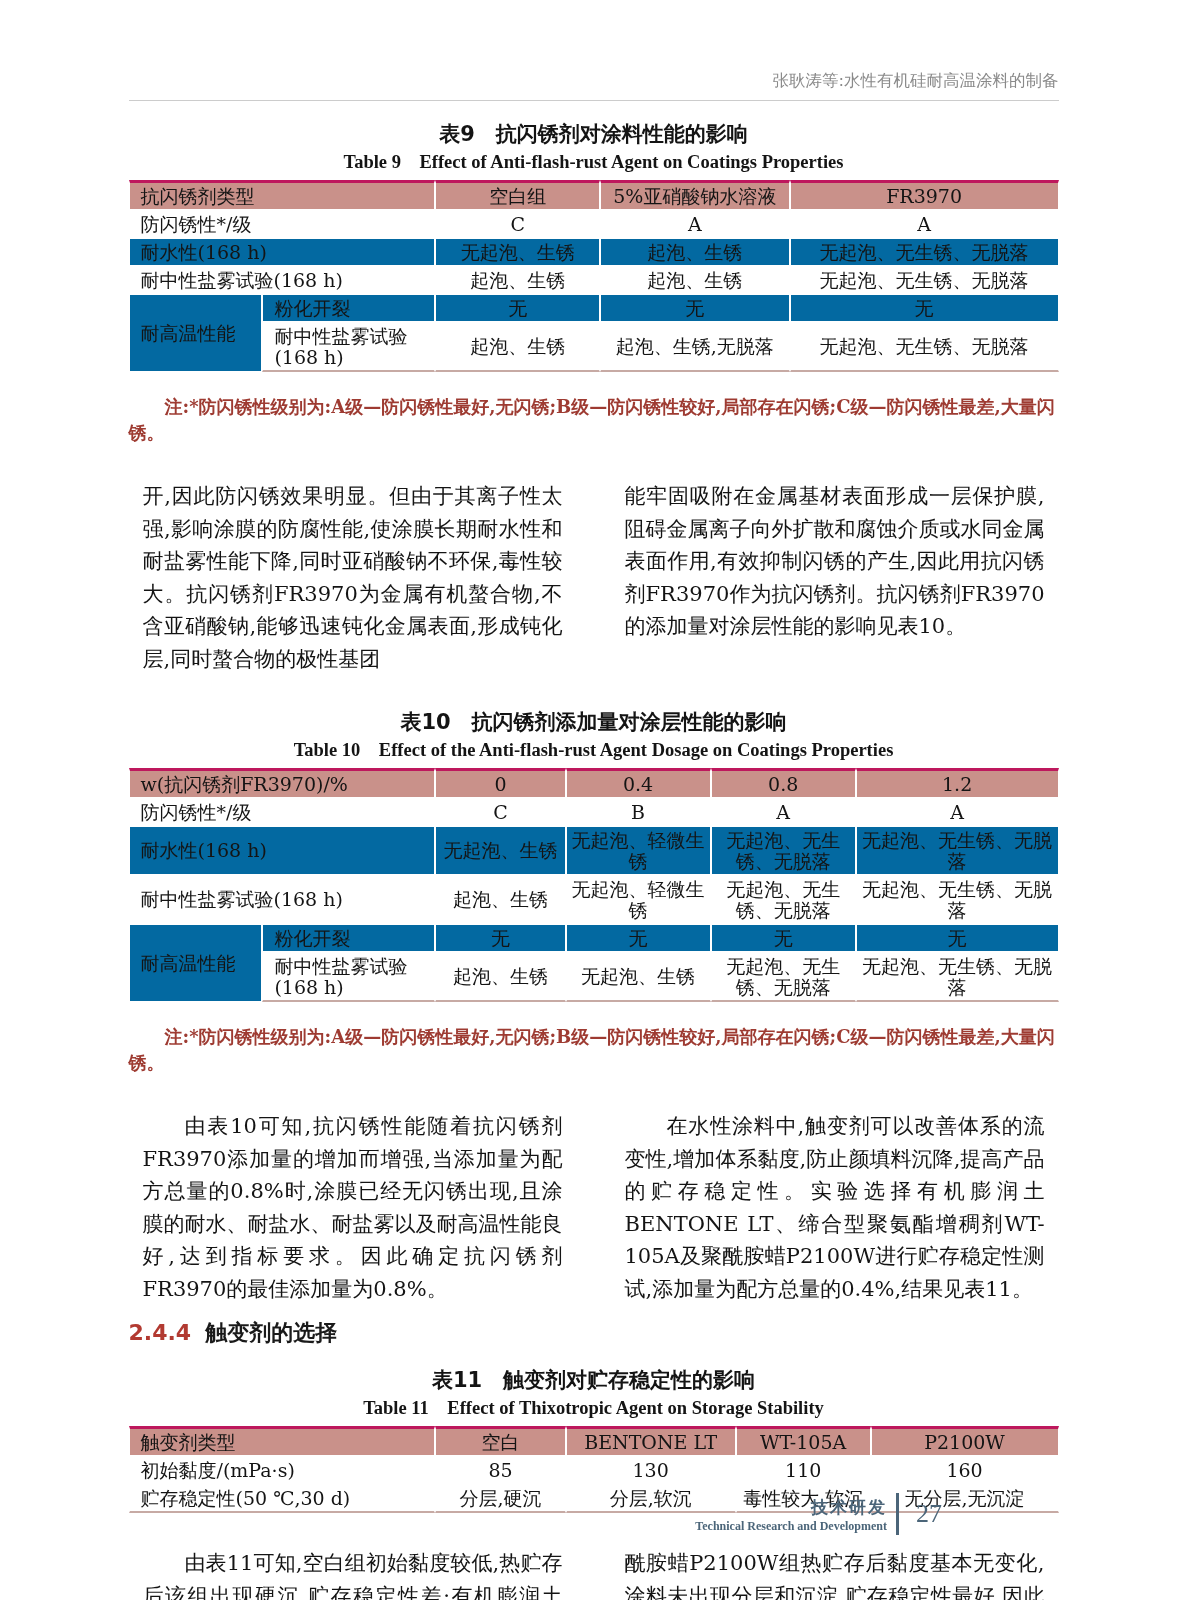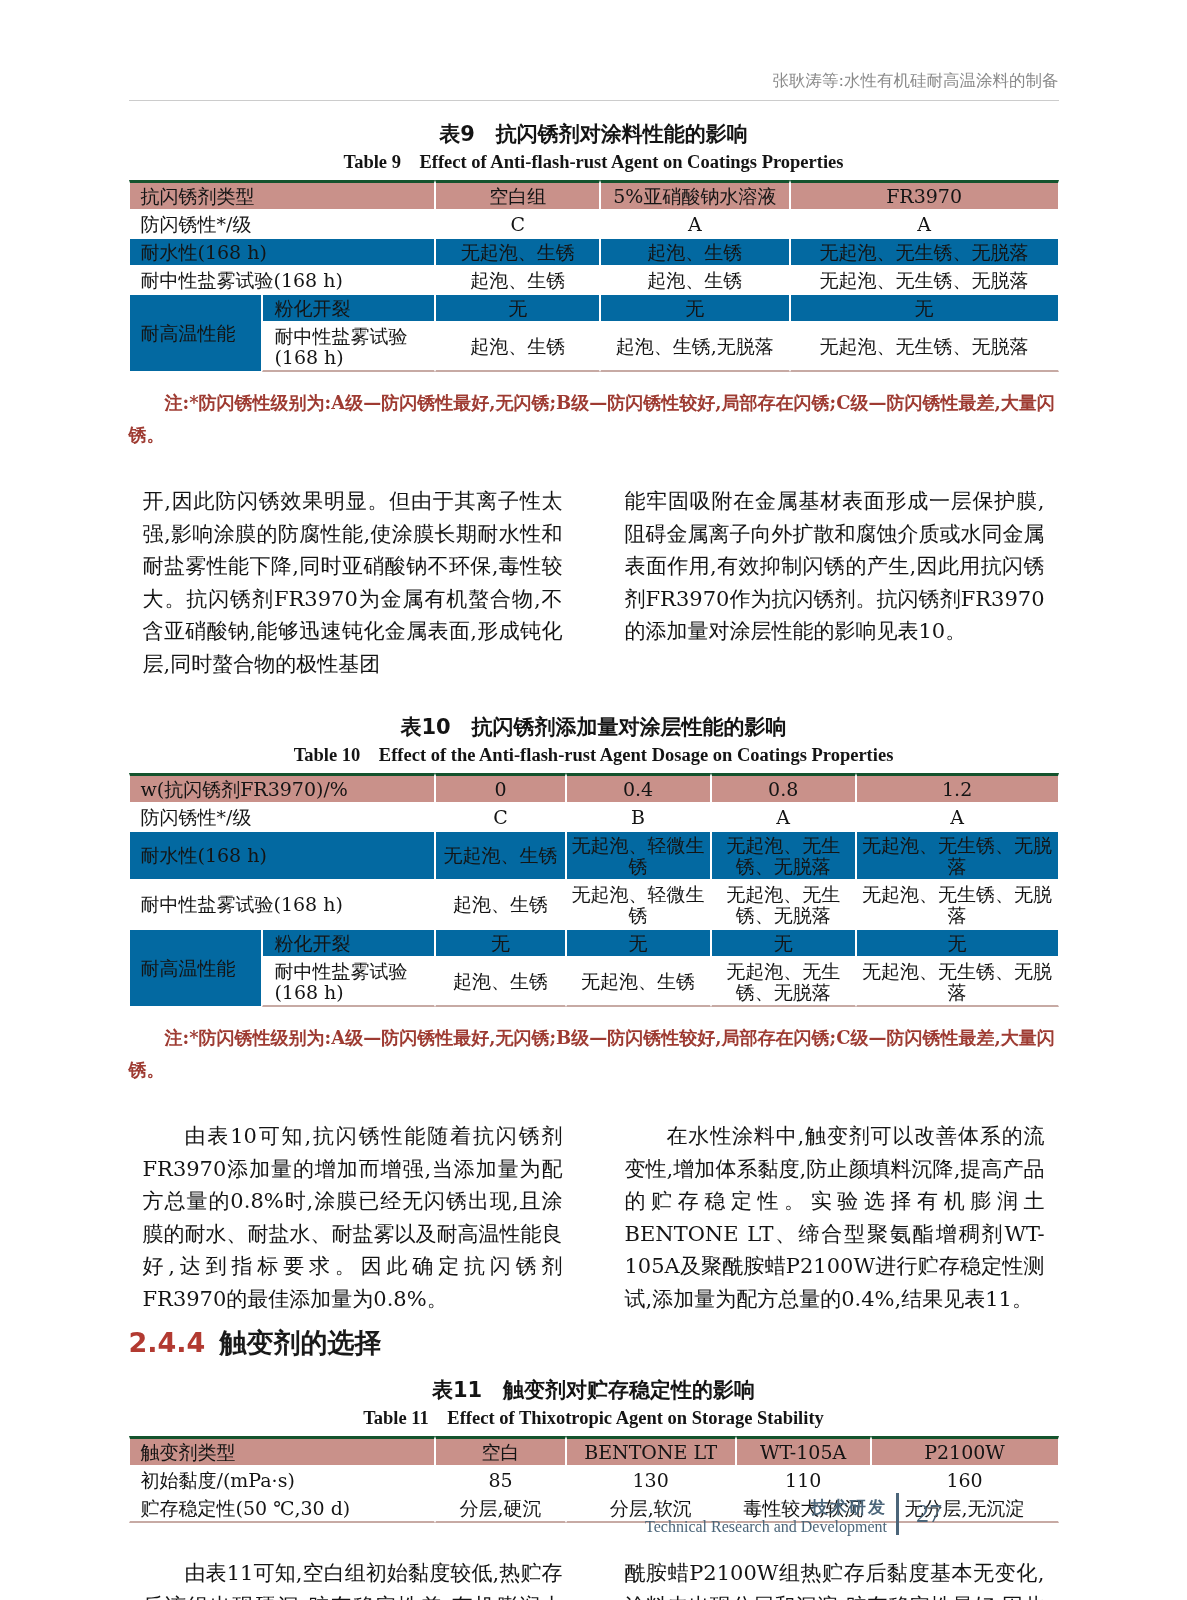--- a/index.html
+++ b/index.html
@@ -27,57 +27,57 @@
     font-family:"Liberation Serif","DejaVu Serif",serif; margin-top:3px; margin-bottom:6px;
   }
 
   
   table.data { width:100%; border-collapse:separate; border-spacing:0; font-size:19px; table-layout:fixed; }
   table.data td {
     border:1.5px solid #ffffff; text-align:center; padding:2.5px 3px;
     line-height:21px; vertical-align:middle; overflow:hidden;
   }
   table.data td.lbl { text-align:left; padding-left:11px; }
-  tr.head td { background:#c9918a; border-top:3px solid #14532d; }
+  tr.head td { background:#c9918a; border-top:3px solid #be185d; }
   tr.pink td { background:#0369a1; }
   td.cellpink { background:#ebccc5; }
   tr.lastrow td, td.heat { border-bottom:2.5px solid #c7aaa4; }
 
   .tbl-note {
-    color:#9e3b32; font-size:18px; line-height:32px; text-indent:2em;
-    margin-top:15px; font-weight:600;
+    color:#9e3b32; font-size:18px; line-height:26px; text-indent:2em;
+    margin-top:22px; font-weight:600;
     font-family:"DejaVu Serif","Liberation Serif",serif;
   }
 
   
   .twocol { display:flex; justify-content:space-between; margin-top:20px; }
   .col { width:448px; font-size:21px; line-height:32.5px; text-align:justify; }
   .col p { margin:14px; }
   p.indent { text-indent:2em; }
 
   .section-head {
     font-family:"DejaVu Sans","Liberation Sans",sans-serif;
-    font-size:27px; margin-top:7px; line-height:28px;
+    font-size:22px; margin-top:7px; line-height:28px;
   }
   .section-head .sec-no { color:#b23a31; font-weight:bold; margin-right:14px; }
   .section-head .sec-title { color:#1a1a1a; font-weight:600; }
 
   .turn-note { text-align:right; margin-top:2px; font-size:20px; }
 
   
   .footer {
     position:absolute; top:1493px; right:128px;
     display:flex; align-items:center; color:#4b6579;
   }
   .footer-text { text-align:right; padding-right:9px; }
   .footer-zh {
     font-family:"DejaVu Sans","Liberation Sans",sans-serif;
     font-weight:bold; font-size:17px; letter-spacing:2px; line-height:24px;
   }
-  .footer-en { font-size:16px; line-height:15px; font-family:"Liberation Serif",serif; }
+  .footer-en { font-size:12px; line-height:15px; font-family:"Liberation Serif",serif;font-weight:bold; }
   .footer-bar { width:3px; height:42px; background:#4b6579; }
   .footer-num { font-size:26px; padding-left:17px; font-family:"Liberation Serif",serif; }
 </style>
 </head>
 <body>
 
 <div class="page">
   <div class="content">
 
     <div class="running-head">张耿涛等:水性有机硅耐高温涂料的制备</div>

